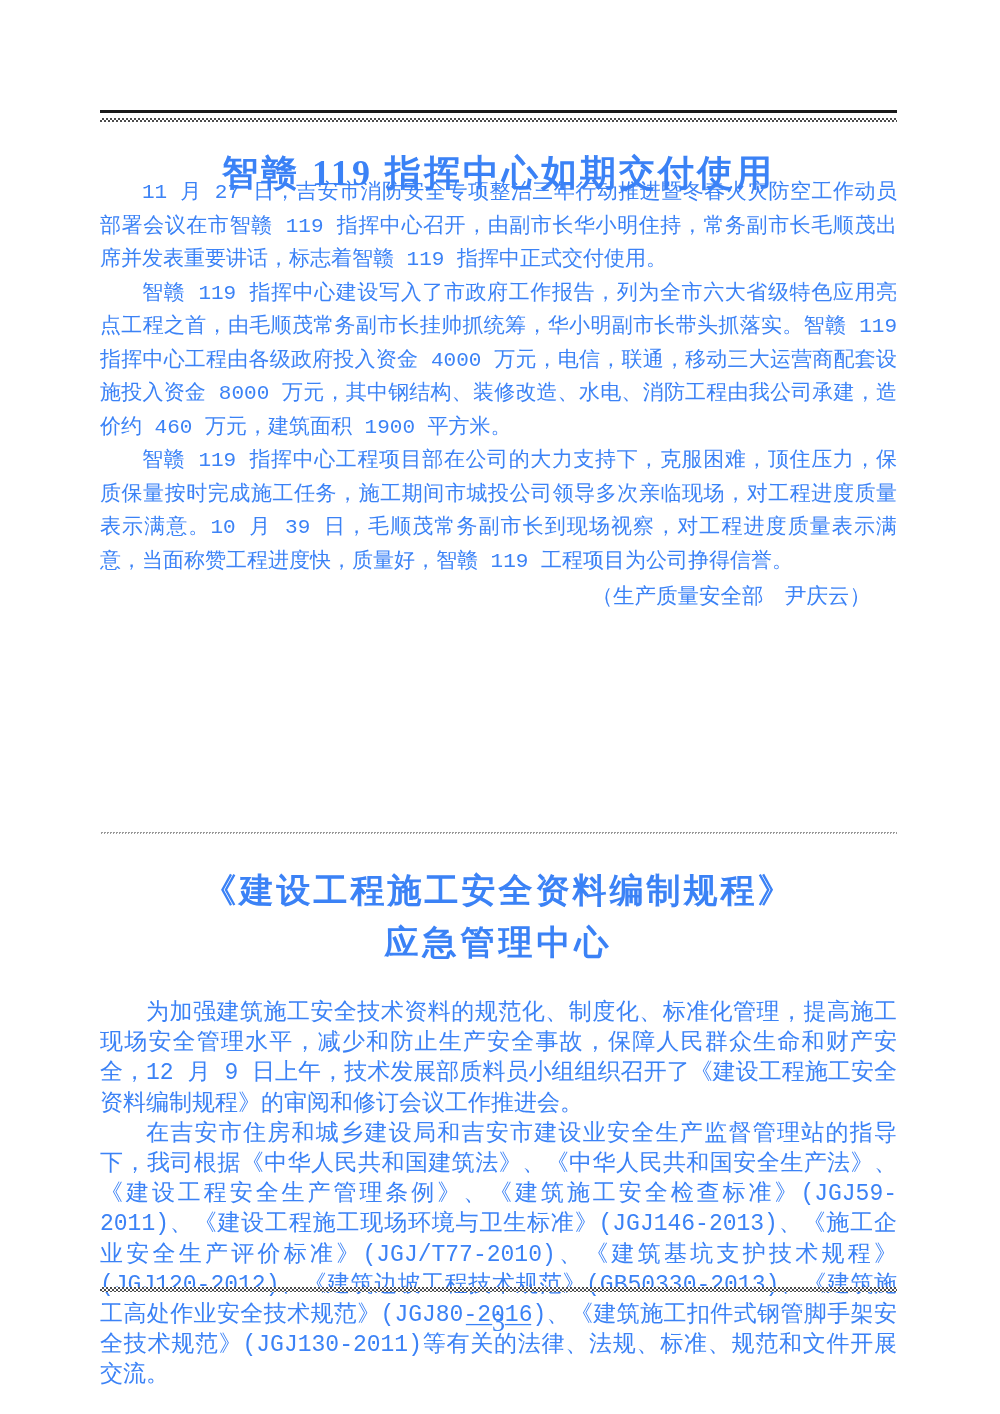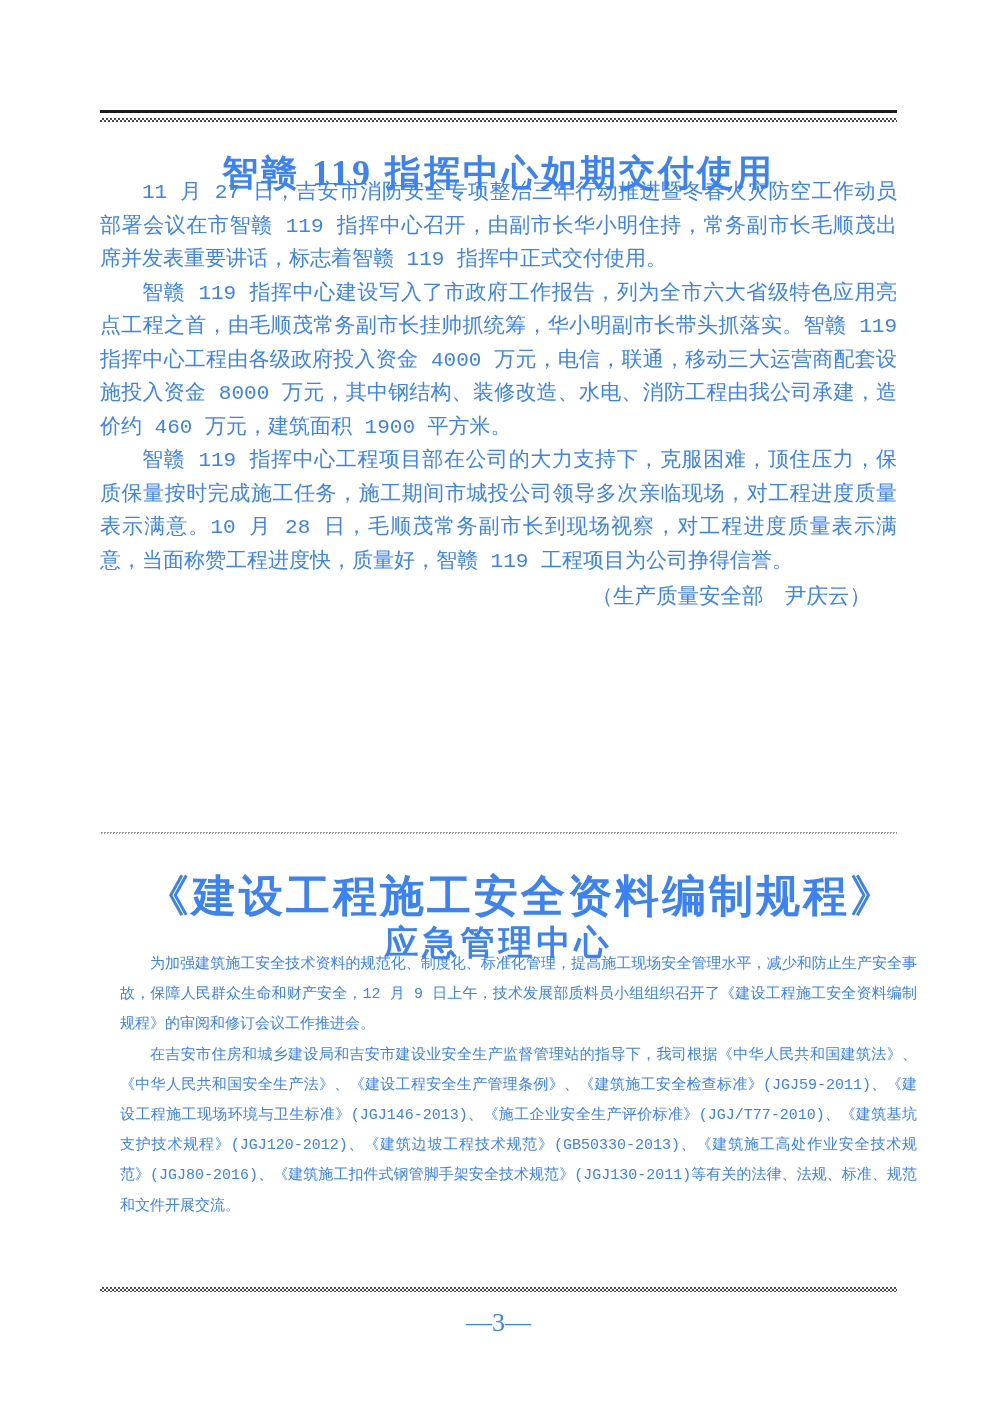--- a/index.html
+++ b/index.html
@@ -73,22 +73,22 @@
     width: 797px;
     top: 832px;
     height: 2px;
     background: repeating-conic-gradient(#9a9a9a 0% 25%, #ffffff 0% 50%) 0 0 / 3px 3px;
   }
   .title-2a {
     position: absolute;
     left: 100px;
     width: 797px;
     top: 844px;
-    text-align: right;
-    font-size: 44px;
+    text-align: center;
+    font-size: 34px;
     font-weight: bold;
     letter-spacing: 3px;
     line-height: 48px;
     white-space: nowrap;
   }
   .title-2b {
     position: absolute;
     left: 100px;
     width: 797px;
     top: 898px;
@@ -96,25 +96,24 @@
     font-size: 34px;
     font-weight: bold;
     letter-spacing: 4px;
     line-height: 44px;
     white-space: nowrap;
   }
   .body-2 {
     position: absolute;
     left: 100px;
     width: 797px;
-    top: 950px;
-    font-size: 15px;
+    top: 998px;
+    font-size: 23px;
     line-height: 30.2px;
     text-align: justify;
-    margin-left: 20px;
   }
   .rule-bottom {
     position: absolute;
     left: 100px;
     width: 797px;
     top: 1287px;
     height: 5px;
     background: repeating-conic-gradient(#4c4c4c 0% 25%, #ffffff 0% 50%) 0 0 / 4px 4px;
   }
   .page-number {
@@ -133,21 +132,21 @@
 <div class="page">
 
   <div class="rule-thick"></div>
   <div class="rule-halftone"></div>
 
   <h1 class="title-1">智赣 119 指挥中心如期交付使用</h1>
 
   <div class="body-1">
     <p>11 月 27 日，吉安市消防安全专项整治三年行动推进暨冬春火灾防空工作动员部署会议在市智赣 119 指挥中心召开，由副市长华小明住持，常务副市长毛顺茂出席并发表重要讲话，标志着智赣 119 指挥中正式交付使用。</p>
     <p>智赣 119 指挥中心建设写入了市政府工作报告，列为全市六大省级特色应用亮点工程之首，由毛顺茂常务副市长挂帅抓统筹，华小明副市长带头抓落实。智赣 119 指挥中心工程由各级政府投入资金 4000 万元，电信，联通，移动三大运营商配套设施投入资金 8000 万元，其中钢结构、装修改造、水电、消防工程由我公司承建，造价约 460 万元，建筑面积 1900 平方米。</p>
-    <p>智赣 119 指挥中心工程项目部在公司的大力支持下，克服困难，顶住压力，保质保量按时完成施工任务，施工期间市城投公司领导多次亲临现场，对工程进度质量表示满意。10 月 28 日，毛顺茂常务副市长到现场视察，对工程进度质量表示满意，当面称赞工程进度快，质量好，智赣 119 工程项目为公司挣得信誉。</p>
+    <p>智赣 119 指挥中心工程项目部在公司的大力支持下，克服困难，顶住压力，保质保量按时完成施工任务，施工期间市城投公司领导多次亲临现场，对工程进度质量表示满意。10 月 39 日，毛顺茂常务副市长到现场视察，对工程进度质量表示满意，当面称赞工程进度快，质量好，智赣 119 工程项目为公司挣得信誉。</p>
     <div class="byline">（生产质量安全部　尹庆云）</div>
   </div>
 
   <div class="divider-mid"></div>
 
   <h1 class="title-2a">《建设工程施工安全资料编制规程》</h1>
   <h1 class="title-2b">应急管理中心</h1>
 
   <div class="body-2">
     <p>为加强建筑施工安全技术资料的规范化、制度化、标准化管理，提高施工现场安全管理水平，减少和防止生产安全事故，保障人民群众生命和财产安全，12 月 9 日上午，技术发展部质料员小组组织召开了《建设工程施工安全资料编制规程》的审阅和修订会议工作推进会。</p>

